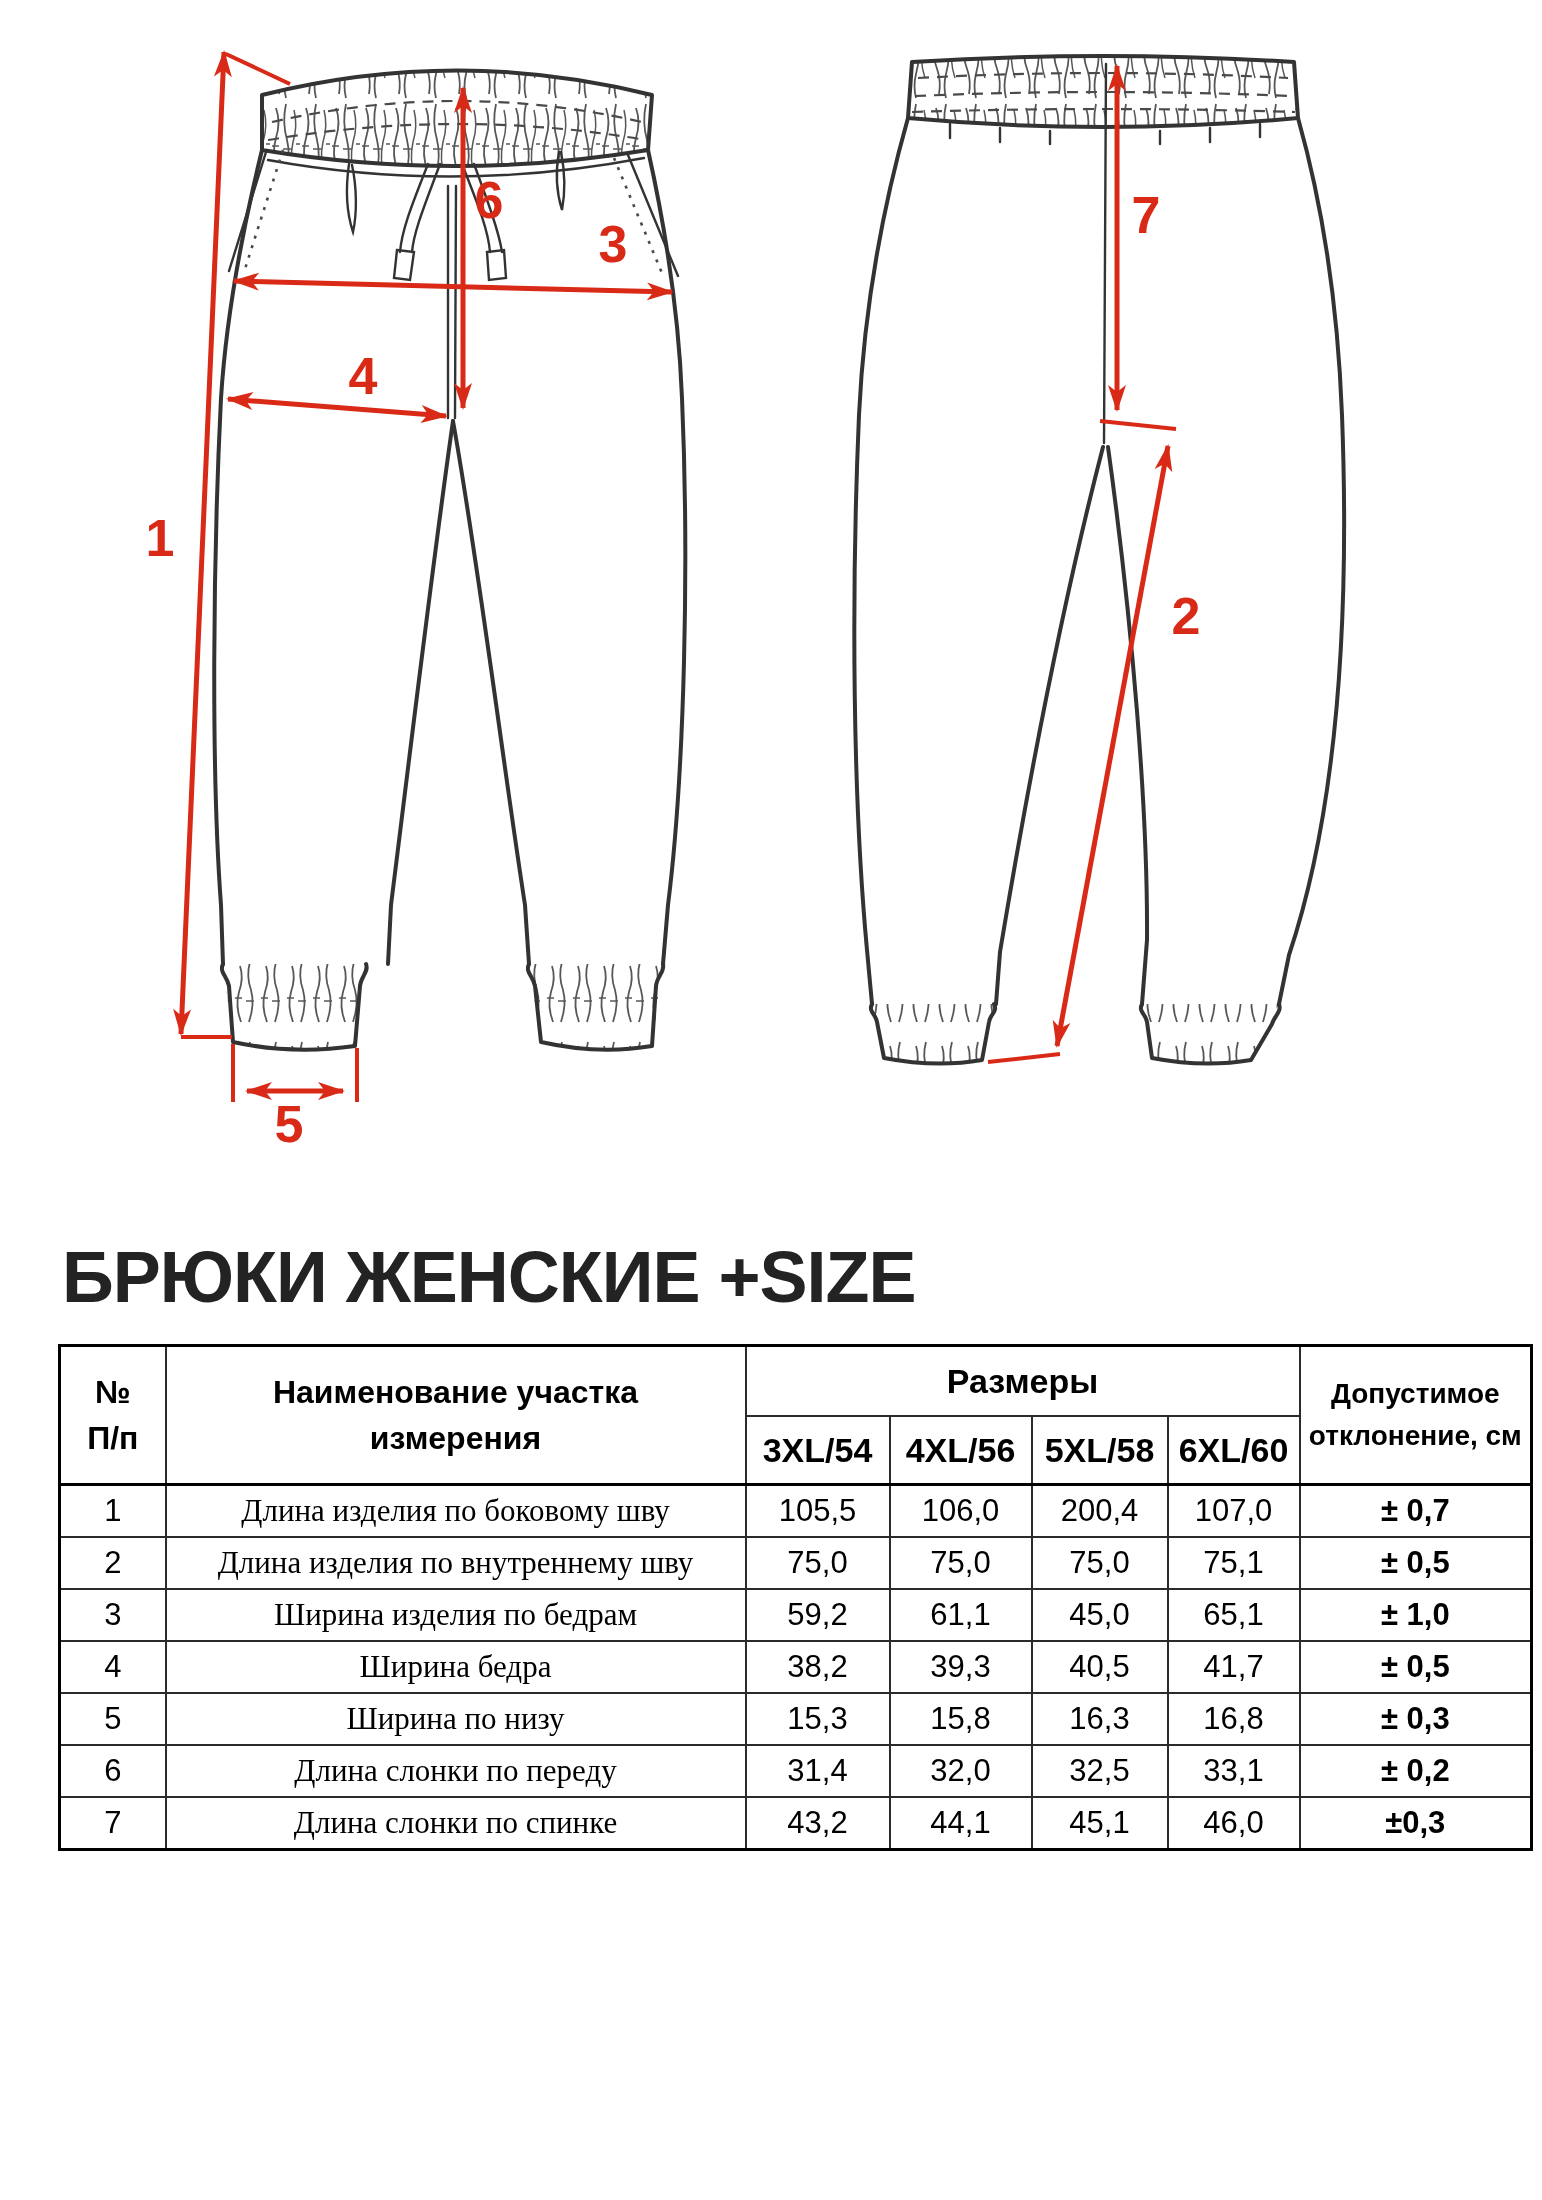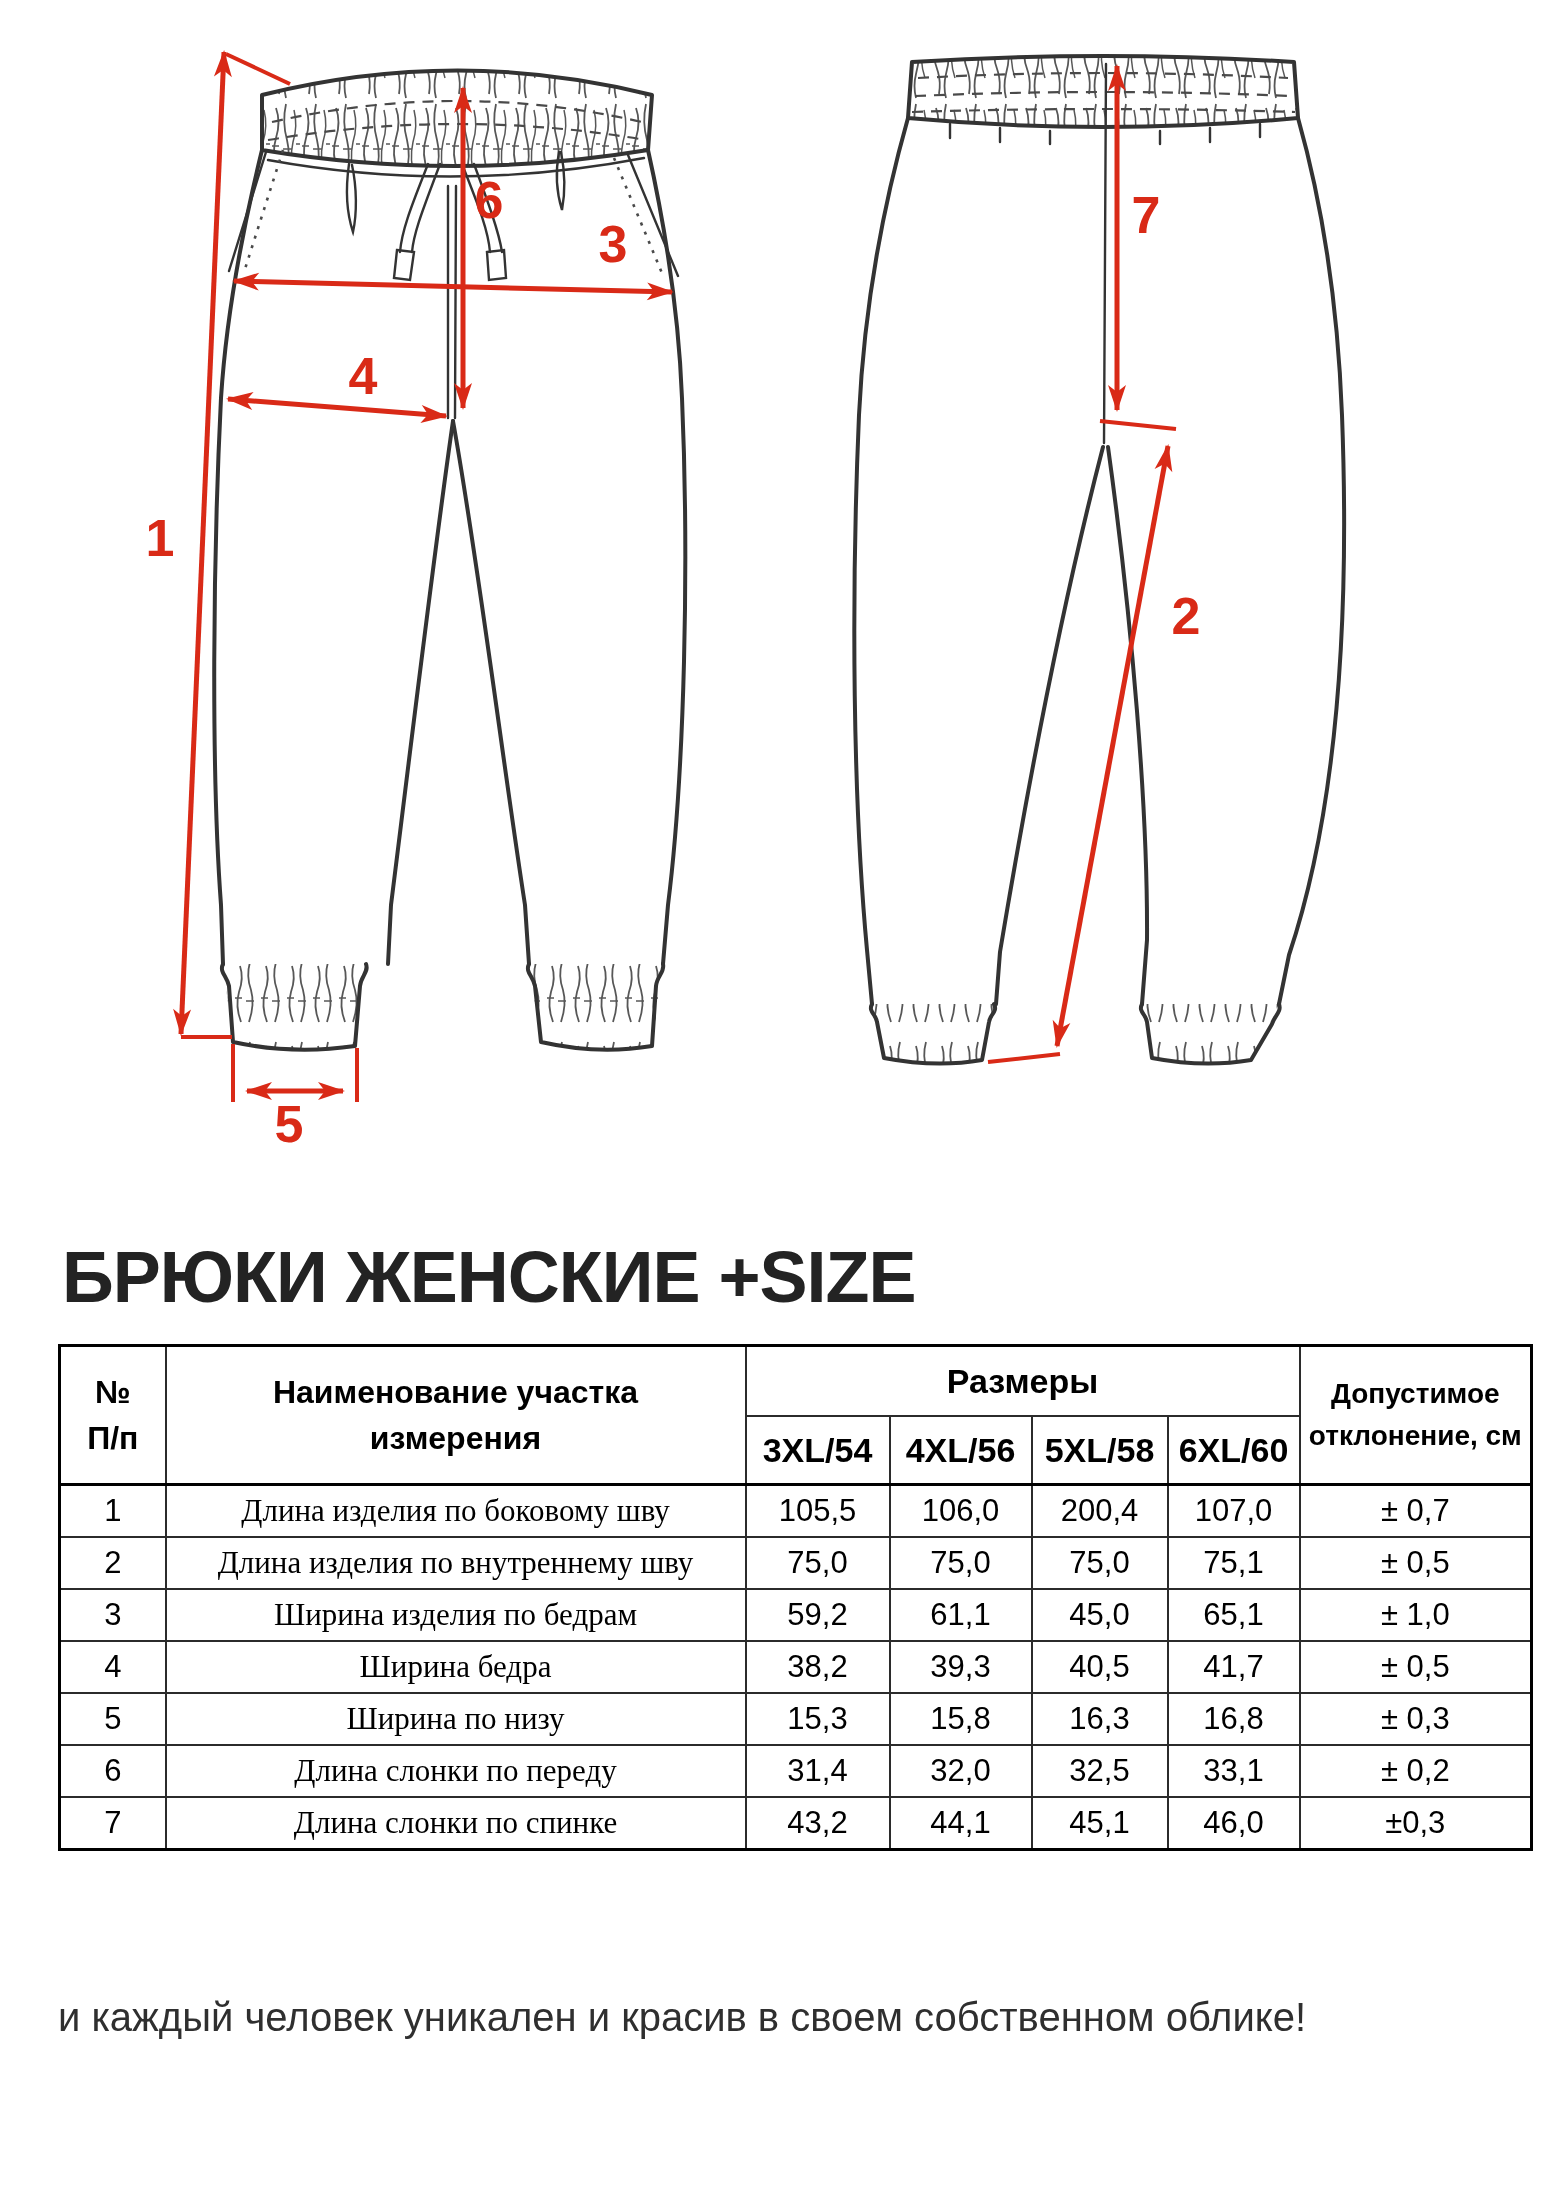--- a/index.html
+++ b/index.html
@@ -44,21 +44,21 @@
   }
   .size-table{border:3px solid #000;}
   .size-table thead th{font-weight:bold;}
   .th-multiline{white-space:pre-line;line-height:1.45;font-size:32px;}
   .th-sizes-group{font-size:34px;height:68px;}
   .th-size{font-size:34px;height:66px;}
   .th-tol{font-size:28px;white-space:pre-line;line-height:1.5;}
   .size-table thead{border-bottom:3px solid #000;}
   .size-table tbody td{font-size:31px;height:50px;}
   .cell-name{text-align:left;padding-left:10px;font-family:Liberation Serif, serif;}
-  .cell-tol{font-weight:normal;}
+  .cell-tol{font-weight:bold;}
   .footer-note{
     position:absolute;left:58px;top:1988px;width:1480px;
     font-size:40px;line-height:58px;color:#2f2f2f;
   }
 </style>
 </head>
 <body>
 
 <div class="page">
 
@@ -253,16 +253,15 @@
         <td>43,2</td>
         <td>44,1</td>
         <td>45,1</td>
         <td>46,0</td>
         <td class="cell-tol">±0,3</td>
       </tr>
     </tbody>
   </table>
 
   <div class="footer-note">
-    <div>и каждый человек уникален и красив в своем собственном облике!</div>
   </div>
 
 </div>
 
 </body></html>

